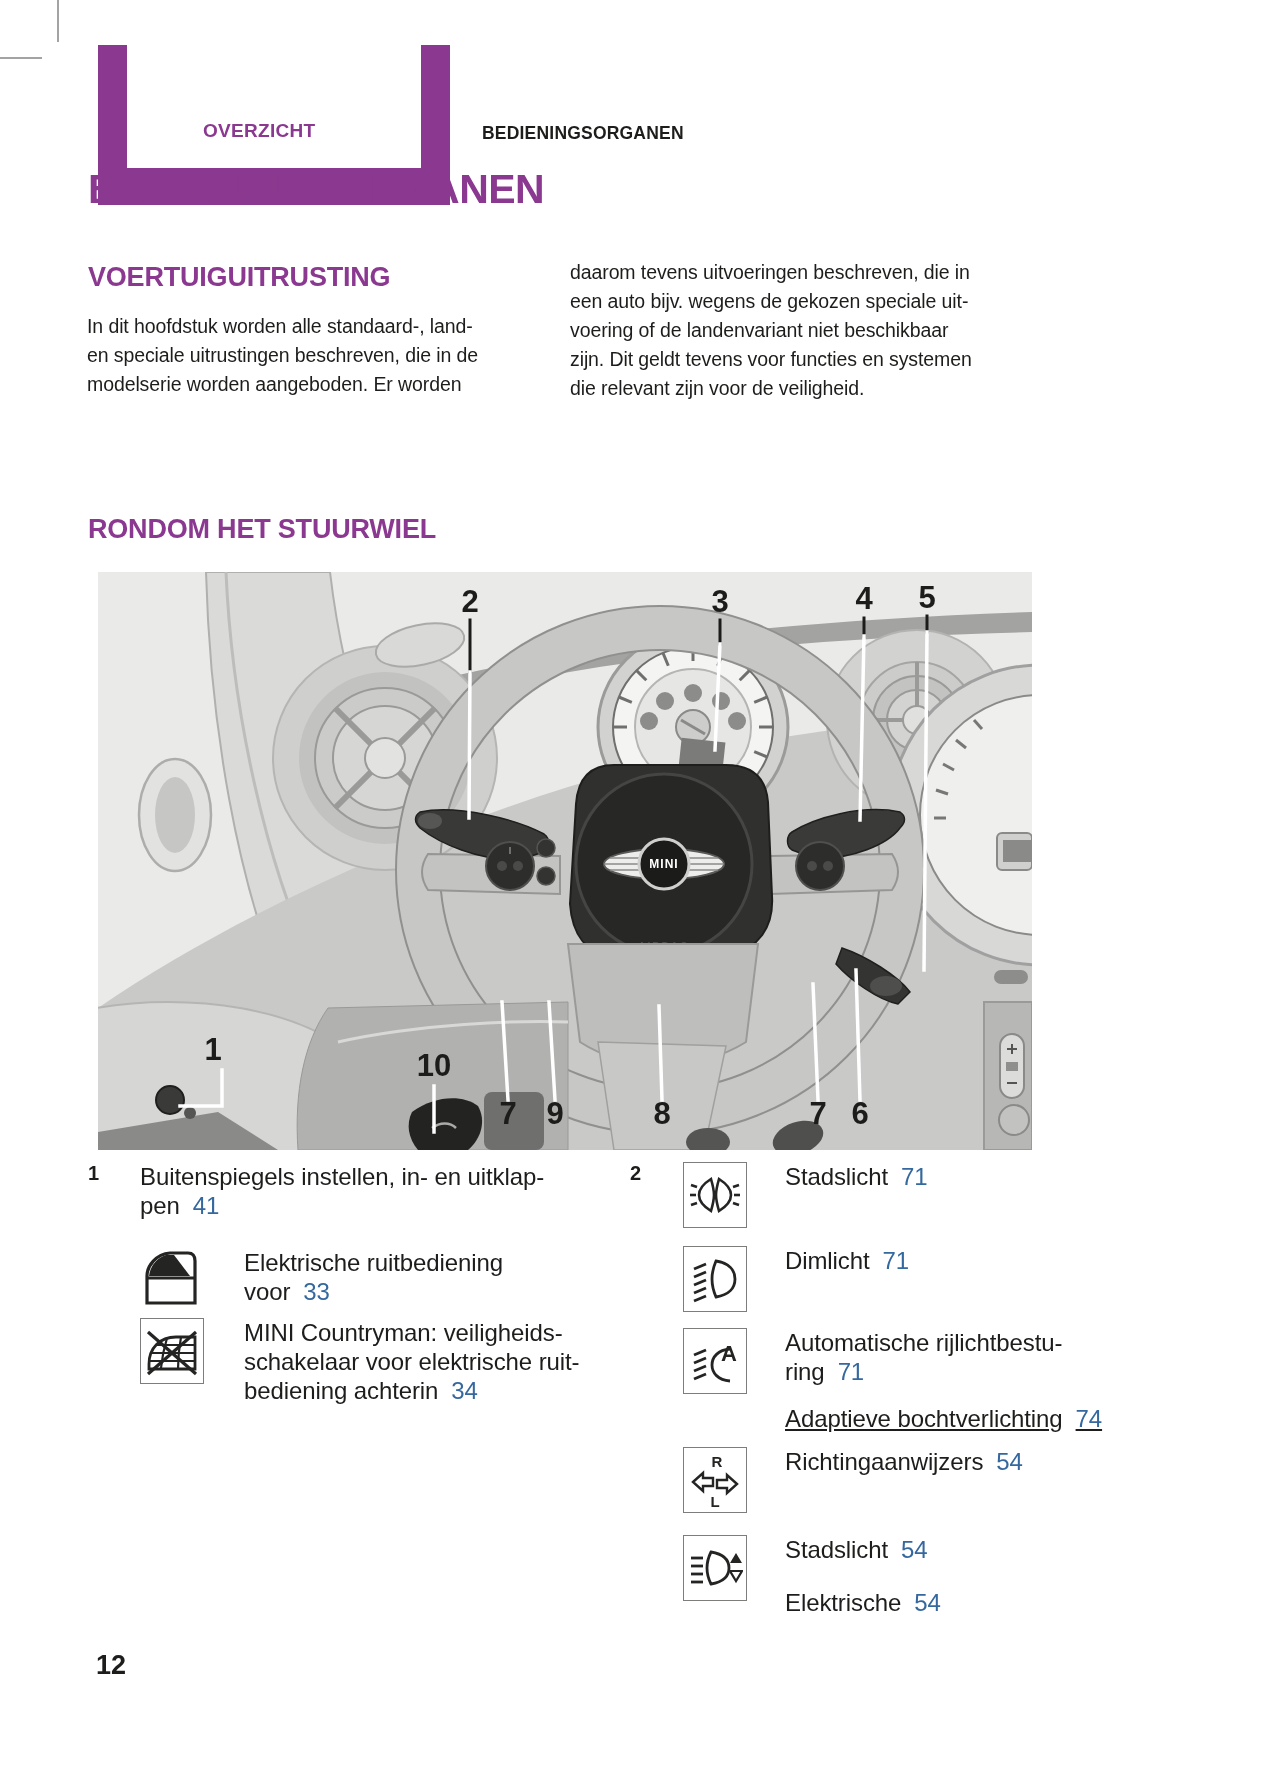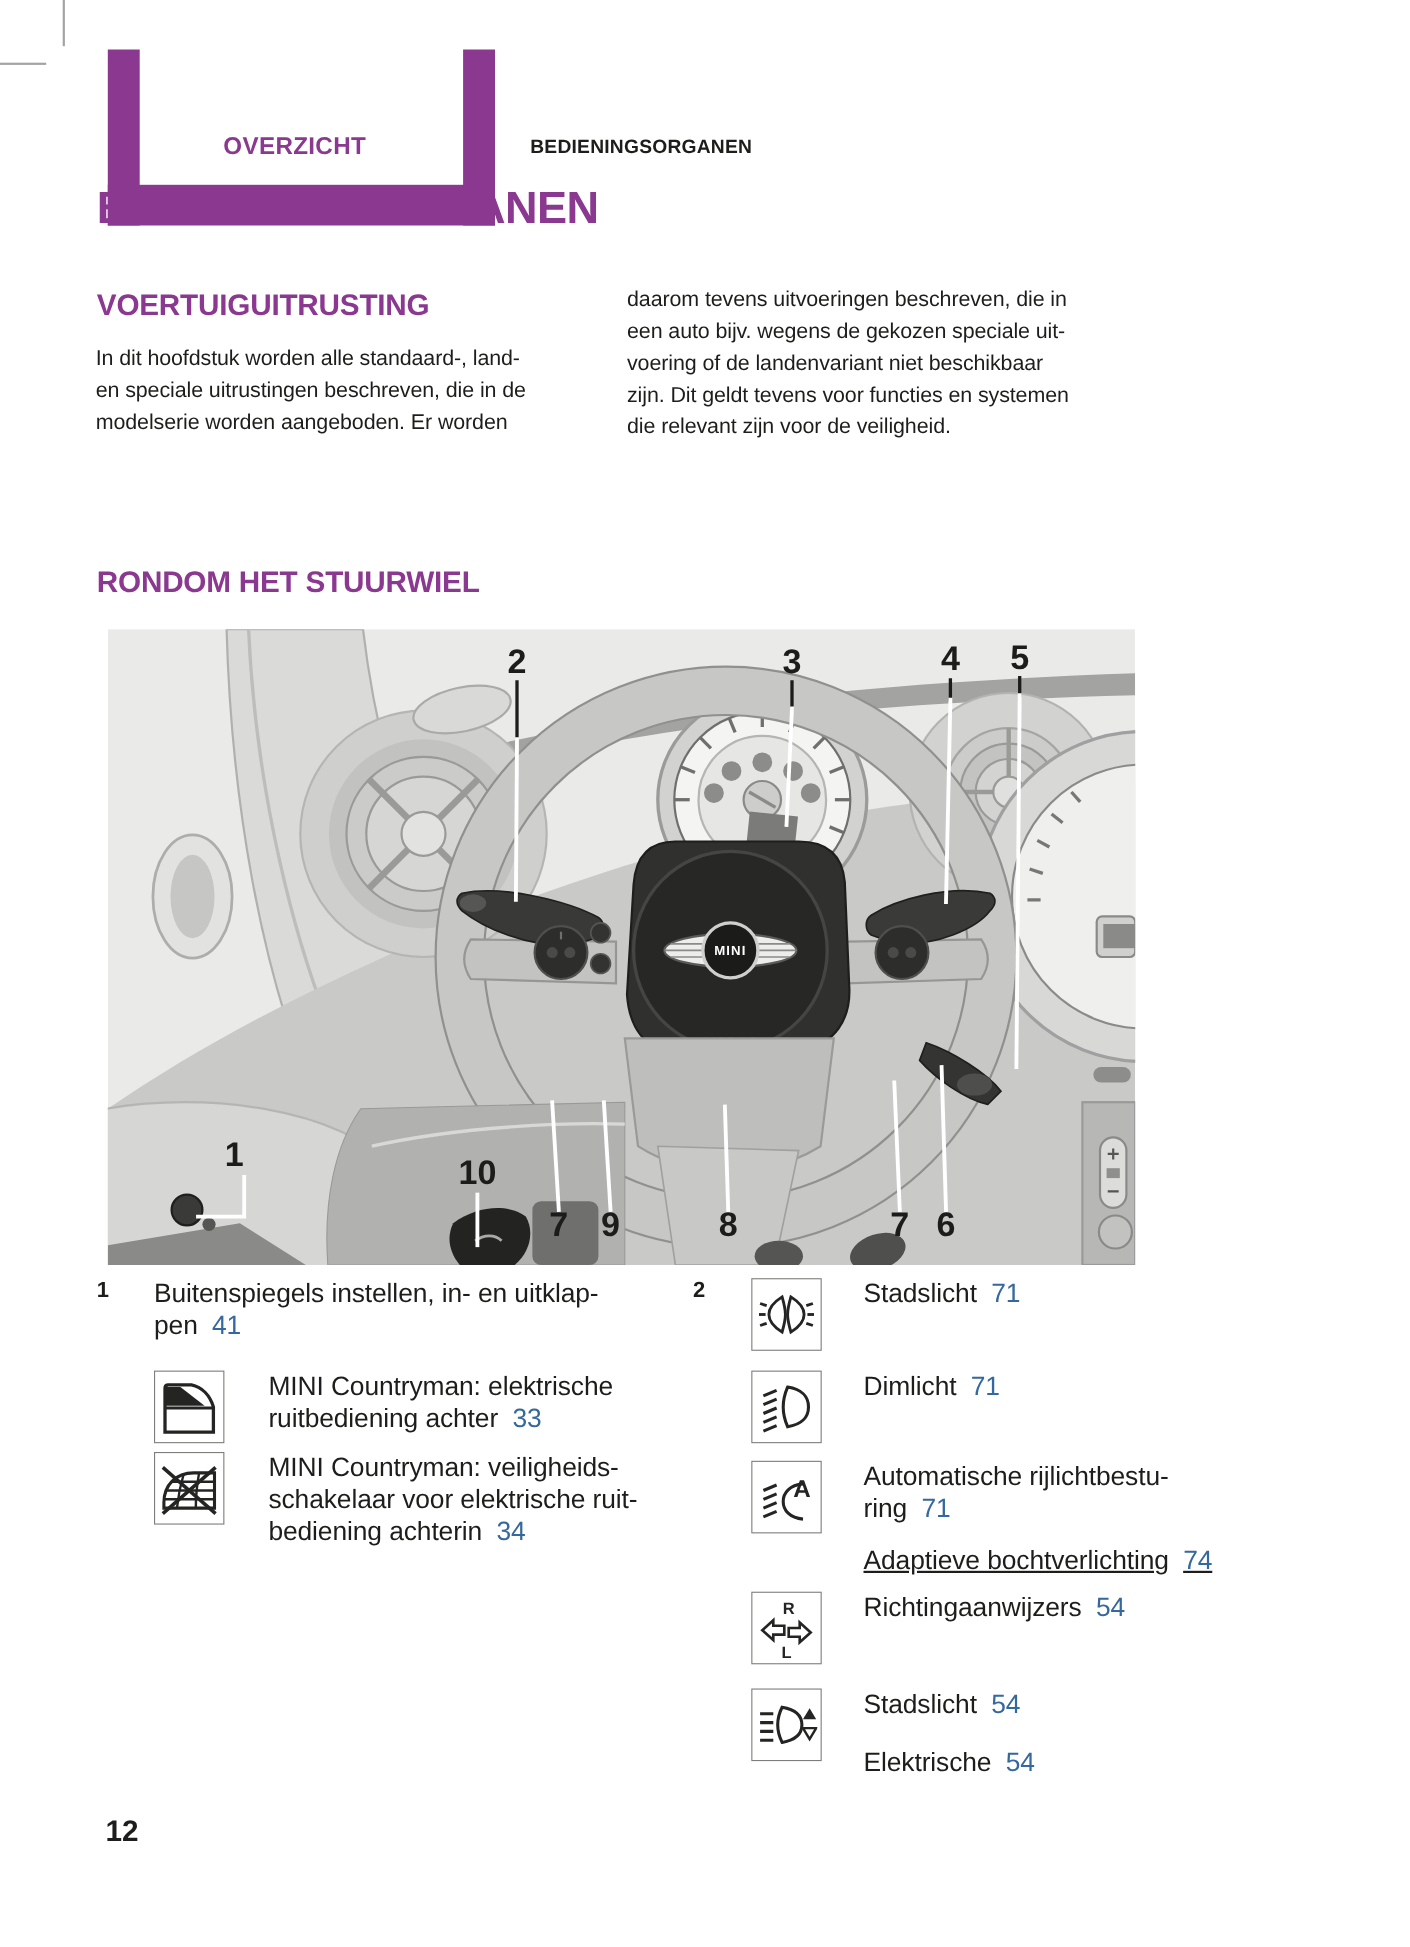--- a/index.html
+++ b/index.html
@@ -12,21 +12,21 @@
 
   
   .cropV{left:57px;top:0;width:2px;height:42px;background:#a3a3a3;}
   .cropH{left:0;top:57px;width:42px;height:2px;background:#a3a3a3;}
 
   
   .bar{background:#8b3990;}
   .bracket-left{left:98px;top:45px;width:29px;height:160px;}
   .bracket-right{left:421px;top:45px;width:29px;height:160px;}
   .bracket-bottom{left:98px;top:168px;width:352px;height:37px;}
-  .tab-label{left:203px;top:120px;font-size:22px;font-weight:800;color:#8b3990;letter-spacing:.3px;}
+  .tab-label{left:203px;top:120px;font-size:19px;font-weight:800;color:#8b3990;letter-spacing:.3px;}
   .header-section{left:482px;top:123px;font-size:17.5px;font-weight:800;color:#1d1d1b;letter-spacing:.2px;}
 
   .page-title{left:88px;top:166px;font-size:41px;font-weight:800;color:#8b3990;letter-spacing:-.5px;}
 
   .h2{font-size:27px;font-weight:800;color:#8b3990;letter-spacing:-.2px;}
   .h2-equip{left:88px;top:262px;}
   .h2-wheel{left:88px;top:514px;}
 
   .body-col{font-size:19.5px;line-height:29px;letter-spacing:-.1px;}
   .col-left{left:87px;top:312px;width:470px;}
@@ -246,35 +246,33 @@
 </svg>
 </div>
 
 <div class="legend-col legend-left">
   <div class="lrow">
     <div class="numcol">1</div>
     <div class="ltext"><span class="pre">Buitenspiegels instellen, in- en uitklap-
 pen</span><span class="plink">41</span></div>
   </div>
 
-
-  <div class="lrow mt-c">
+  <div class="lrow mt-b">
     <div class="numcol"></div>
     <div class="iconcol">
-      <div class="ibox">
-        <svg width="52" height="54" viewBox="0 0 52 54">
-          <path d="M4,50 V10 C4,8 5,7 7,7 L28,7 C38,9 45,17 48,27 V50 Z" fill="none" stroke="#242423" stroke-width="3"></path>
-          <line x1="4" y1="28" x2="48" y2="28" stroke="#242423" stroke-width="2.8"></line>
-          <path d="M4,26 L4,9 L18,9 L40,26 Z" fill="#242423"></path>
-        </svg>
-      </div>
-    </div>
-    <div class="ltext"><span class="pre">MINI Countryman: elektrische
-ruitbediening achter</span><span class="plink">33</span></div>
-  </div>
+      <svg width="62" height="58" viewBox="0 0 62 58">
+        <path d="M7,55 V28 C7,18 16,6 30,5 L48,5 C53,5 55,8 55,13 V55 Z" fill="none" stroke="#242423" stroke-width="3.2"></path>
+        <line x1="7" y1="30" x2="55" y2="30" stroke="#242423" stroke-width="3"></line>
+        <path d="M9,28 C10,19 16,10 26,7 L34,7 L50,28 Z" fill="#242423"></path>
+      </svg>
+    </div>
+    <div class="ltext"><span class="pre">Elektrische ruitbediening
+voor</span><span class="plink">33</span></div>
+  </div>
+
 
   <div class="lrow mt-d">
     <div class="numcol"></div>
     <div class="iconcol">
       <div class="ibox">
         <svg width="52" height="54" viewBox="0 0 52 54">
           <path d="M3,45 V40 C3,24 14,13 30,13 H49 V45 Z" fill="none" stroke="#242423" stroke-width="2.8"></path>
           <line x1="10" y1="21" x2="48" y2="21" stroke="#242423" stroke-width="2.2"></line>
           <line x1="5" y1="29" x2="48" y2="29" stroke="#242423" stroke-width="2.2"></line>
           <line x1="4" y1="37" x2="48" y2="37" stroke="#242423" stroke-width="2.2"></line>

